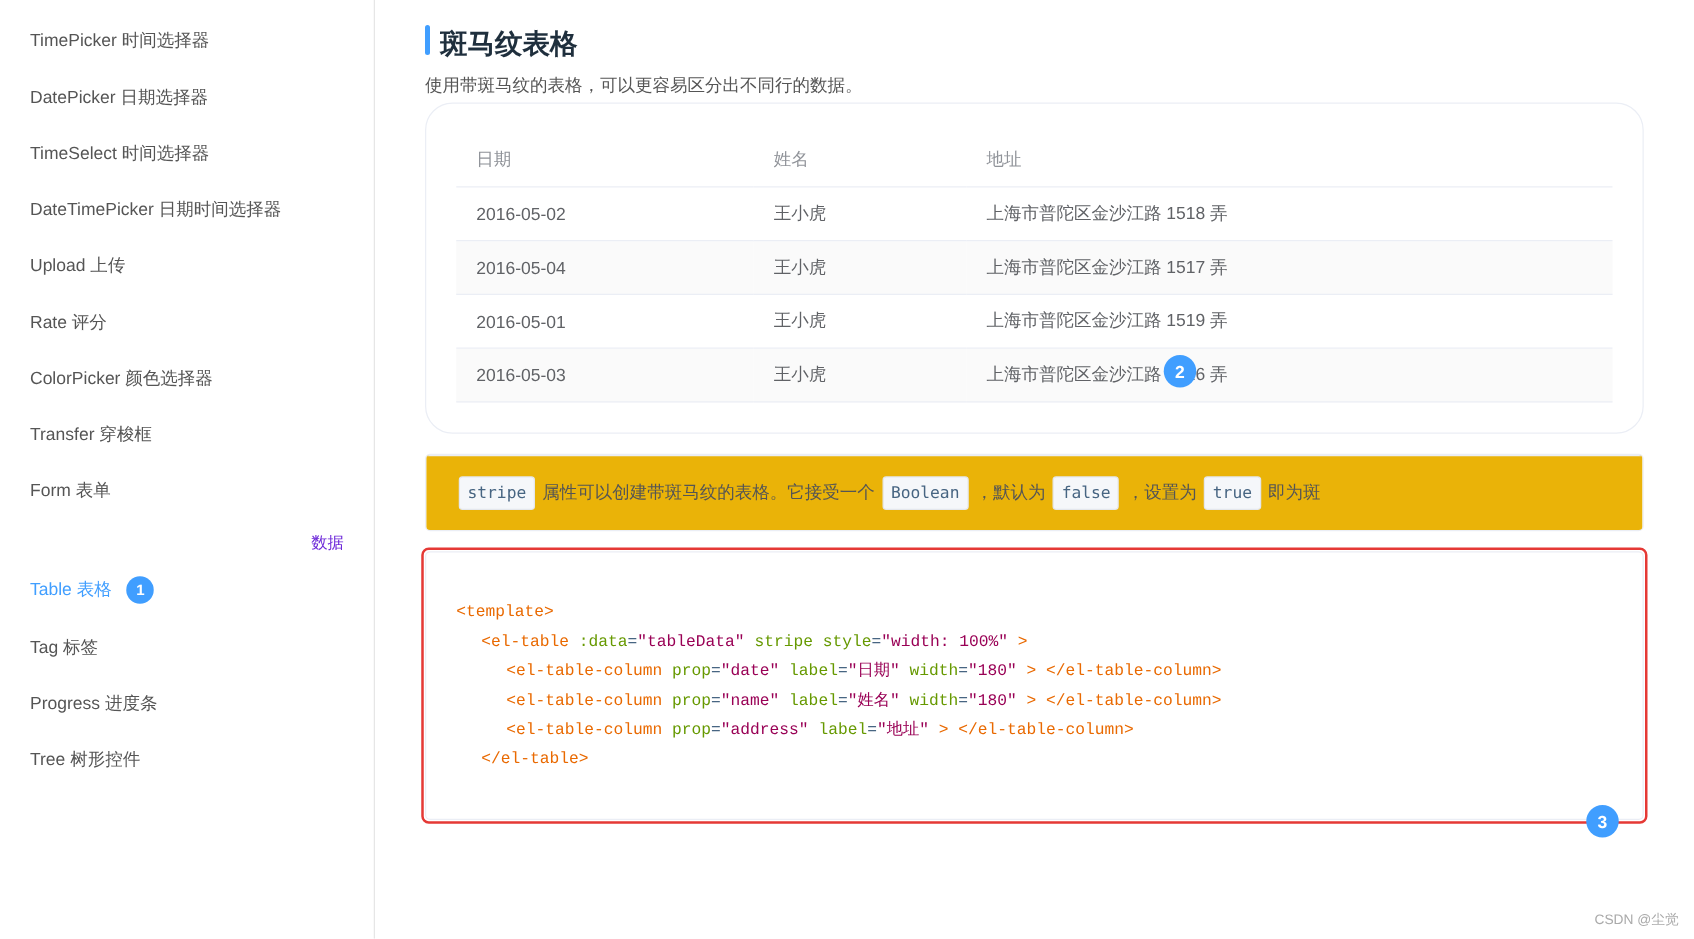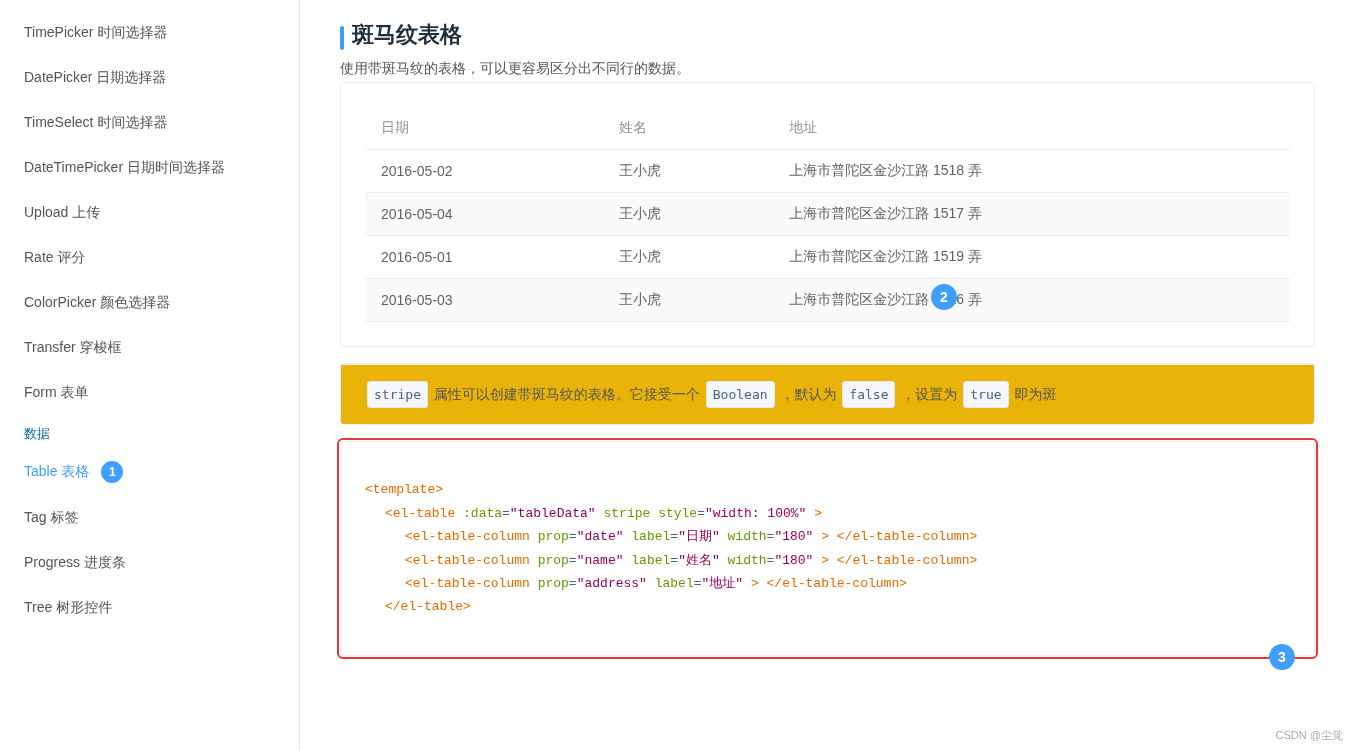--- a/index.html
+++ b/index.html
@@ -17,40 +17,41 @@
     .sidebar-item {
       padding: 12px 24px;
       cursor: pointer;
       color: #555;
       font-size: 14px;
       line-height: 1.5;
       white-space: nowrap;
     }
     .sidebar-section-label {
       padding: 10px 24px 6px;
-      color: #0369a1;
+      color: #6d28d9;
       font-size: 13px;
+      text-align: right;
     }
 
     
     .main-content {
       flex: 1;
       overflow-y: auto;
       padding: 0 40px 40px 40px;
       background: #fff;
     }
 
     
     .section-title {
       font-size: 22px;
       font-weight: bold;
       color: #1f2f3d;
       padding: 20px 0 10px;
       display: flex;
-      align-items: flex-end;
+      align-items: flex-start;
       gap: 8px;
     }
     .section-title::before {
       content: '';
       display: inline-block;
       width: 4px;
       height: 24px;
       background: #409eff;
       border-radius: 2px;
     }
@@ -205,21 +206,21 @@
   <div class="sidebar-item">Progress 进度条</div>
   <div class="sidebar-item">Tree 树形控件</div>
 </div>
 
 <div class="main-content">
   <div class="section-title">
     <span>斑马纹表格</span>
   </div>
   <div class="section-desc">使用带斑马纹的表格，可以更容易区分出不同行的数据。</div>
 
-  <div class="demo-box red-outline" style="position:relative; ">
+  <div class="demo-box red-outline" style="position:relative;  border-radius: 22px;">
     <div class="demo-table-area">
       <table class="el-table">
         <thead>
           <tr>
             <th>日期</th>
             <th>姓名</th>
             <th>地址</th>
           </tr>
         </thead>
         <tbody id="table-body">

